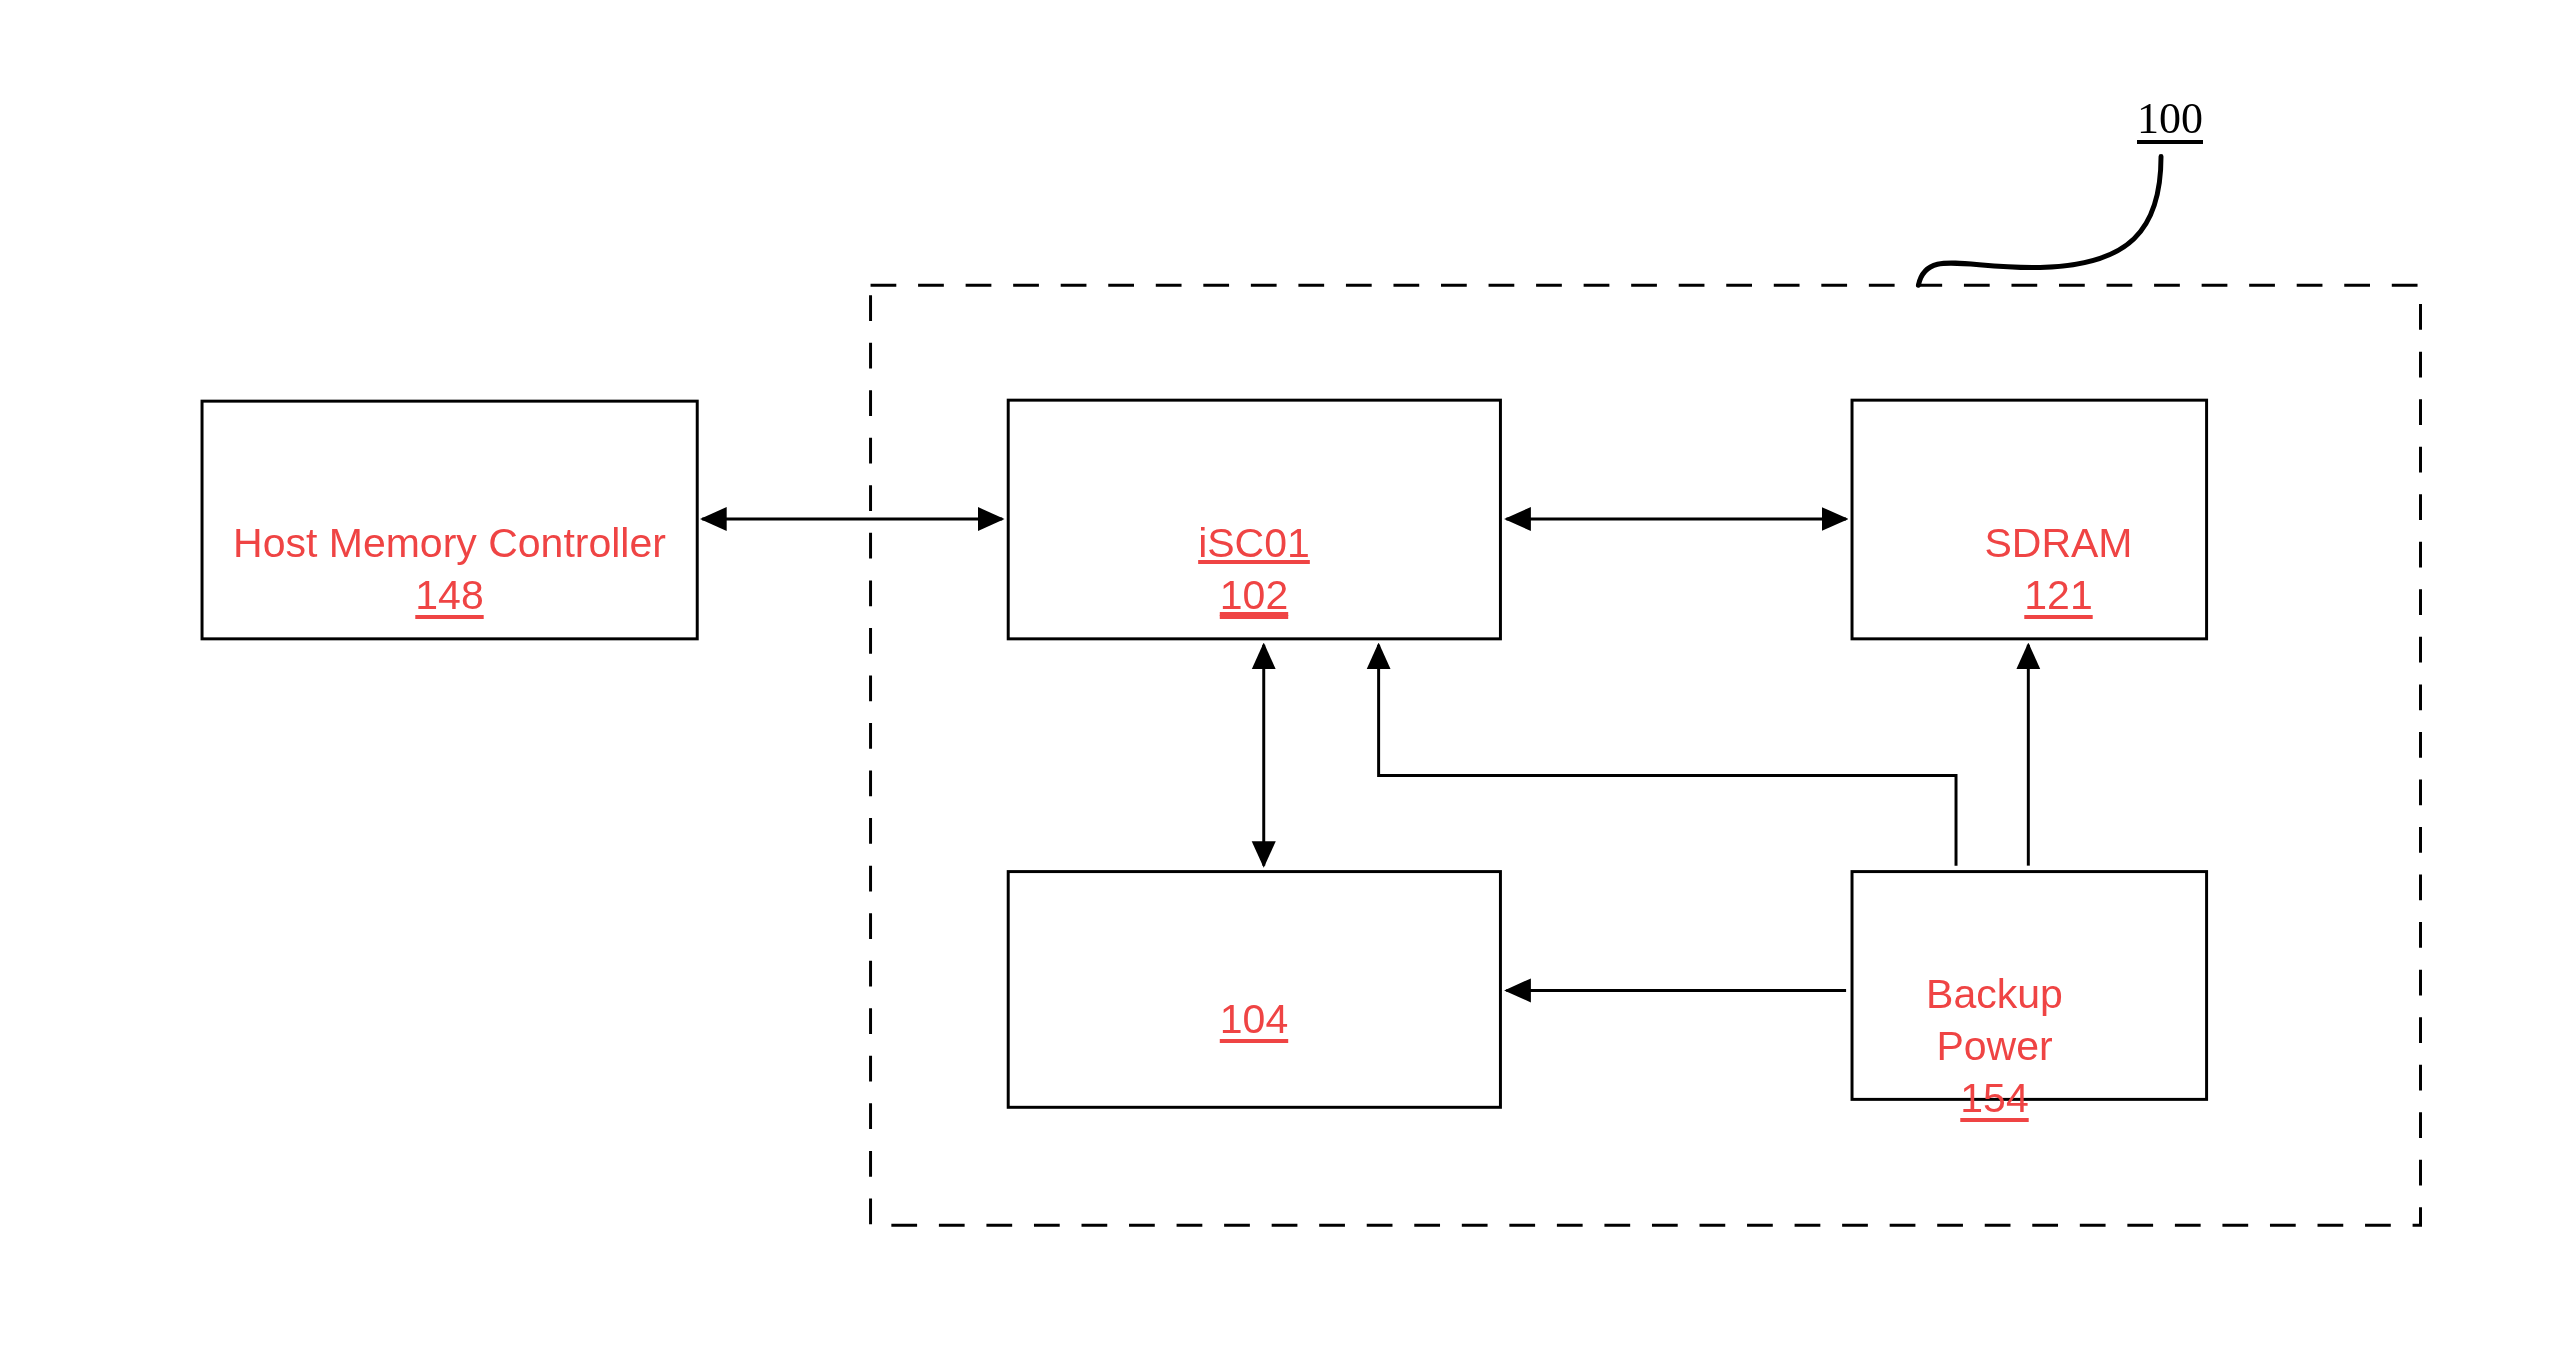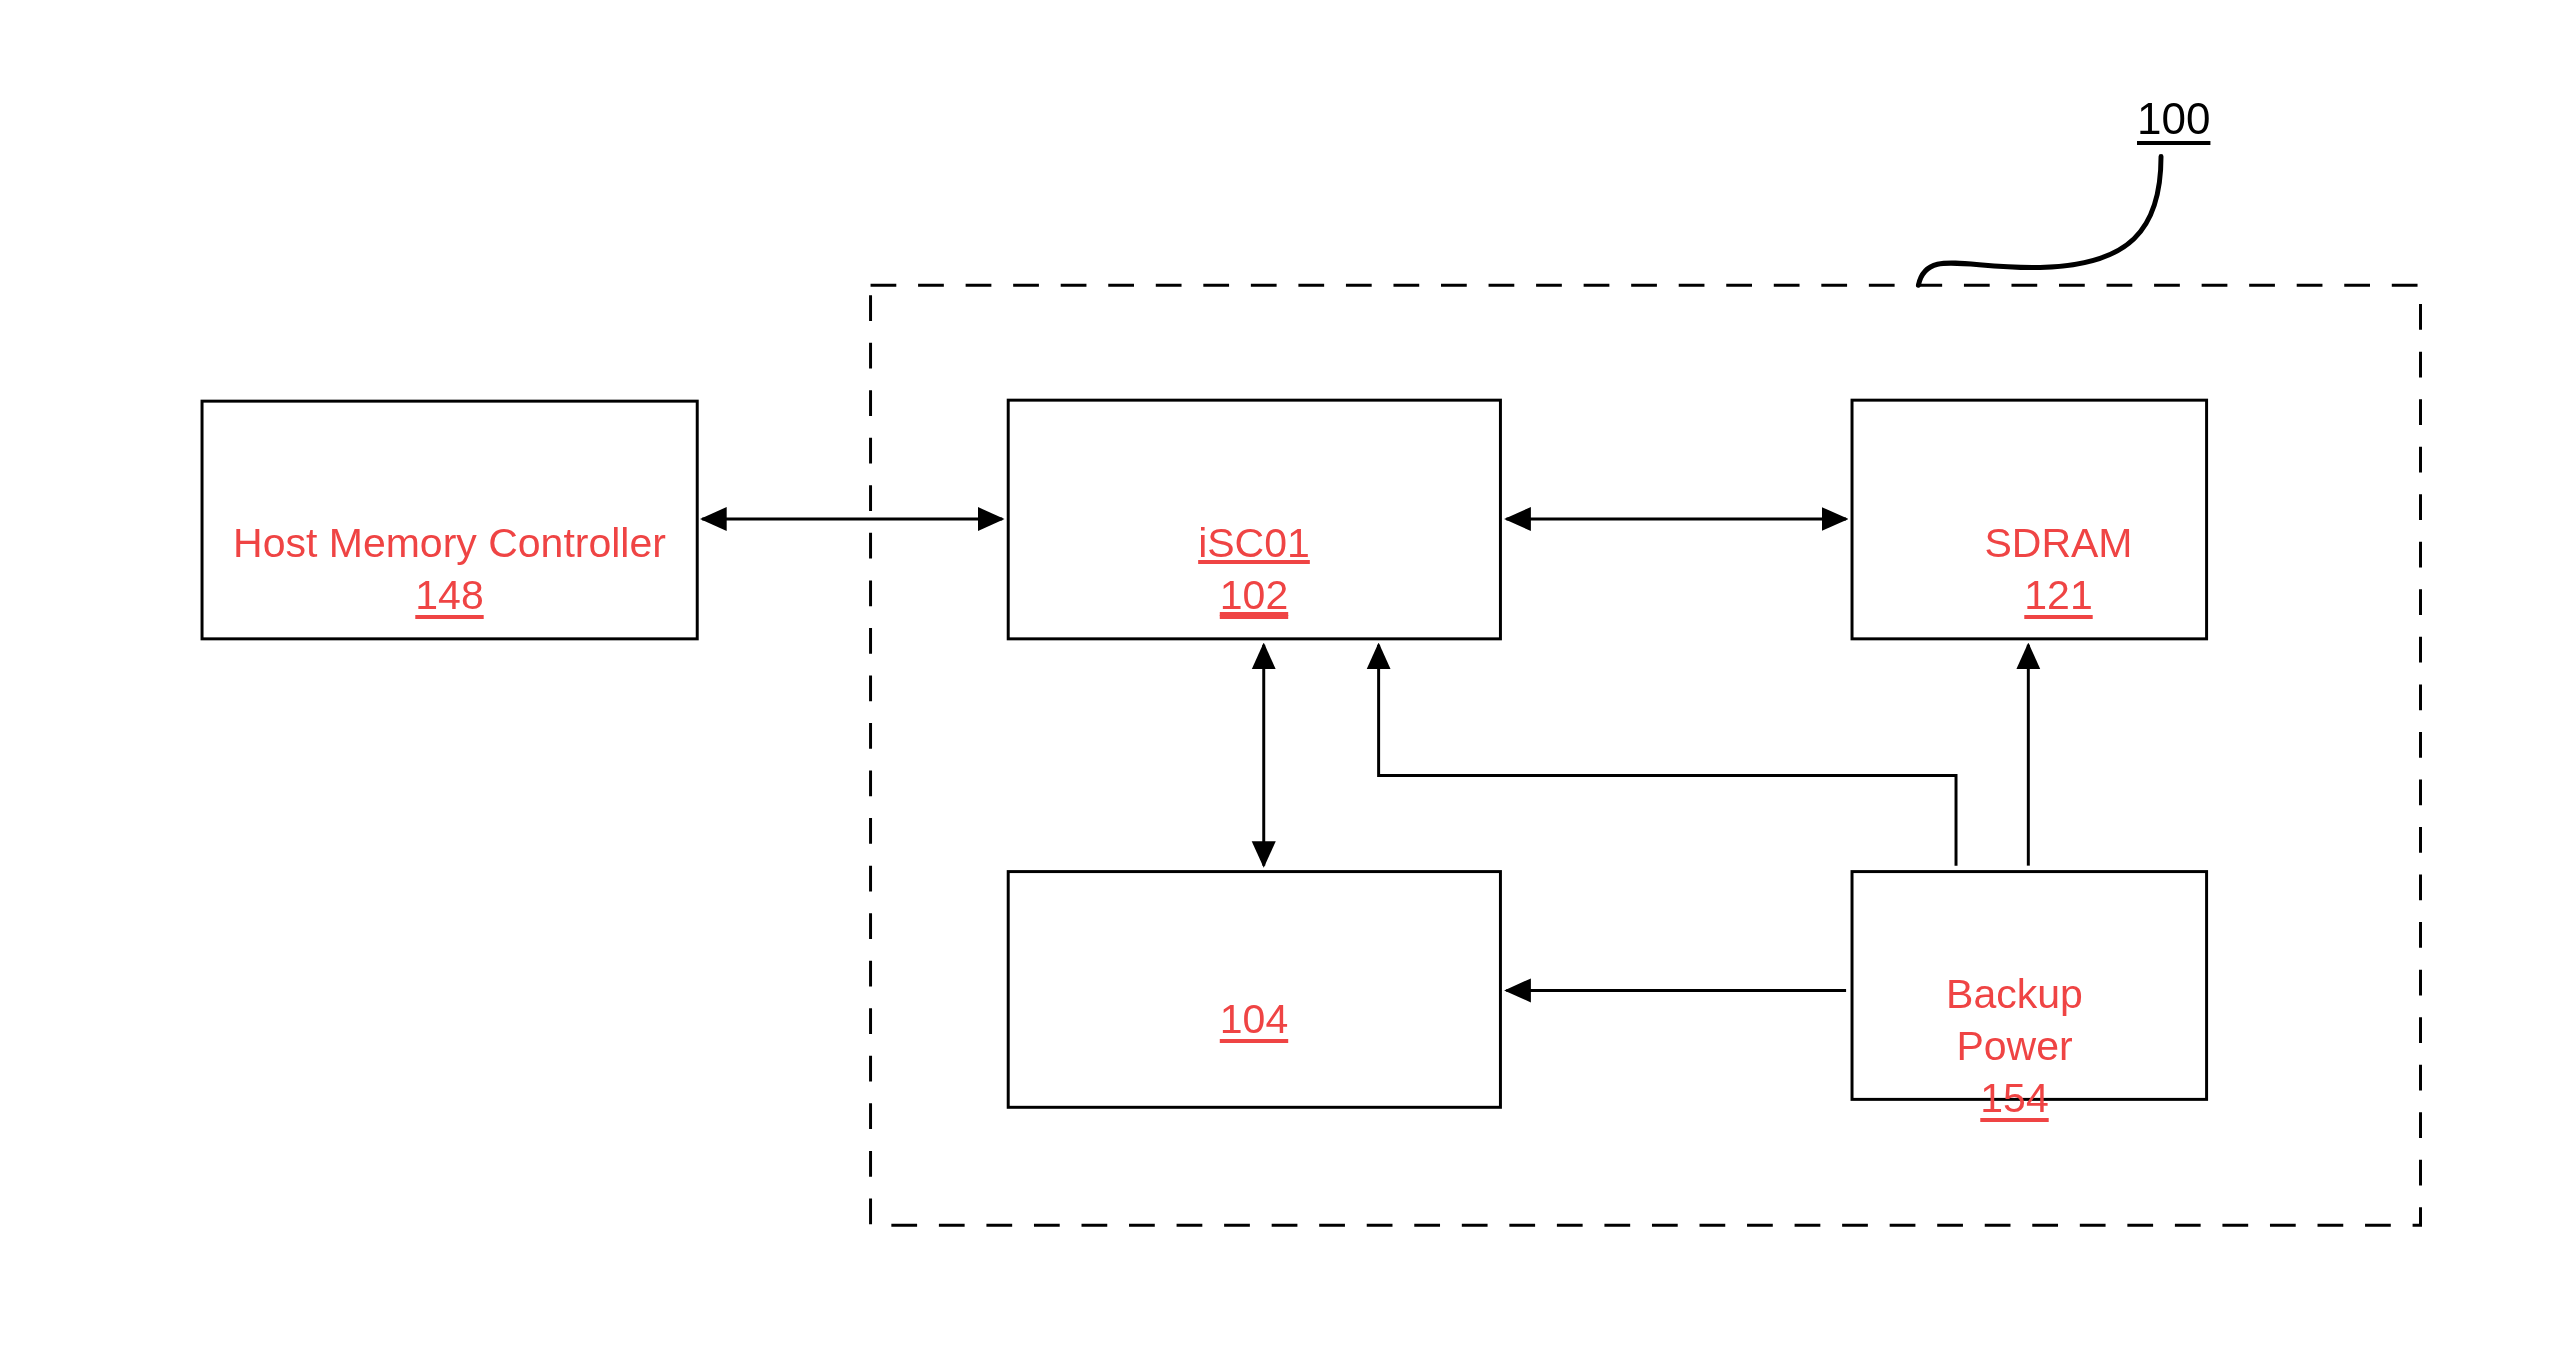--- a/index.html
+++ b/index.html
@@ -35,21 +35,21 @@
   }
   .box-ref {
     display: block;
     text-decoration: underline;
     text-underline-offset: 6px;
     text-decoration-thickness: 4px;
   }
   .figure-ref {
     position: absolute;
     color: #000000;
-    font-family: Liberation Sans, sans-serif;
+    font-family: Liberation Serif, serif;
     font-size: 44px;
     line-height: 50px;
     text-decoration: underline;
     text-underline-offset: 7px;
     text-decoration-thickness: 4px;
   }
 </style>
 </head>
 <body>
 
@@ -104,21 +104,21 @@
 
   <div class="box-label" style="left:1852px; top:465px; width:413px;">
     <span>SDRAM</span>
     <span class="box-ref">121</span>
   </div>
 
   <div class="box-label" style="left:1008px; top:941px; width:492px;">
     <span class="box-ref">104</span>
   </div>
 
-  <div class="box-label" style="left:1852px; top:916px; width:285px;padding-left:20px;">
+  <div class="box-label" style="left:1852px; top:916px; width:285px;">
     <span>Backup
 Power</span>
     <span class="box-ref">154</span>
   </div>
 
   <div class="figure-ref" style="left:2137px; top:94px;">100</div>
 
 </div>
 
 

